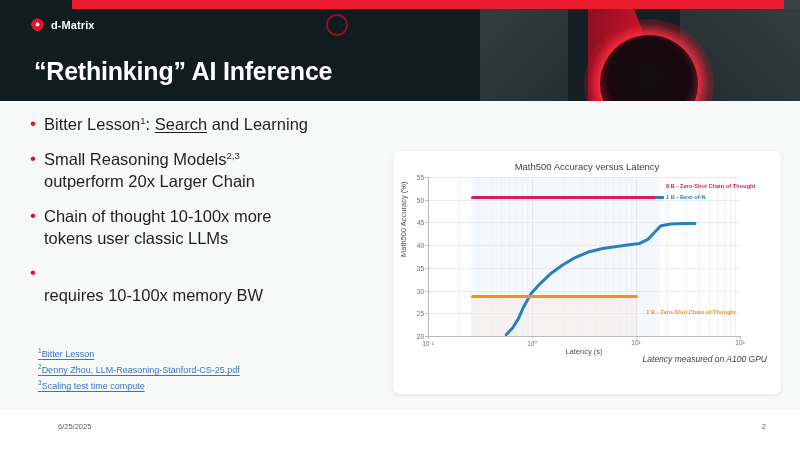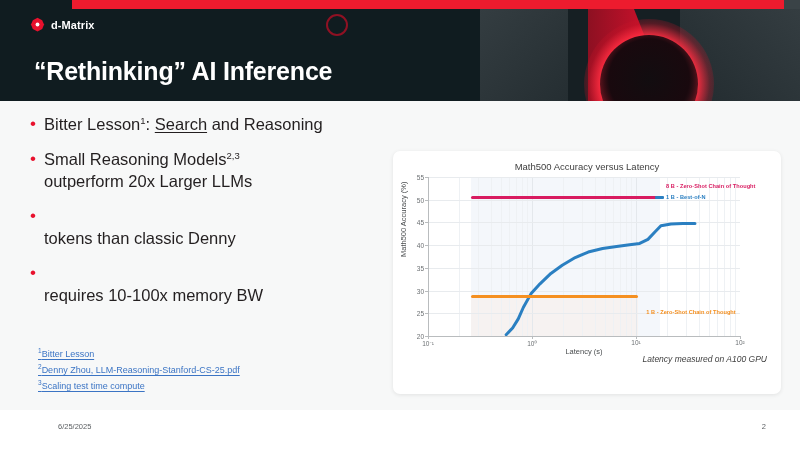--- a/index.html
+++ b/index.html
@@ -137,31 +137,31 @@
 
     <div class="slide-title">“Rethinking” AI Inference</div>
   </div>
 
   <div class="content">
 
     <div class="bullets">
 
       <div class="bullet">
         <span class="bullet-dot">•</span>
-        <span class="bullet-text"><span>Bitter Lesson</span><sup>1</sup><span>: </span><span class="u">Search</span><span> and Reasoning</span></span>
-      </div>
-
-      <div class="bullet">
-        <span class="bullet-dot">•</span>
-        <span class="bullet-text"><span>Small Reasoning Models</span><sup>2,3</sup><br><span>outperform 20x Larger LLMs</span></span>
-      </div>
-
-      <div class="bullet">
-        <span class="bullet-dot">•</span>
-        <span class="bullet-text"><br><span>tokens than classic Denny</span></span>
+        <span class="bullet-text"><span>Bitter Lesson</span><sup>1</sup><span>: </span><span class="u">Search</span><span> and Learning</span></span>
+      </div>
+
+      <div class="bullet">
+        <span class="bullet-dot">•</span>
+        <span class="bullet-text"><span>Small Reasoning Models</span><sup>2,3</sup><br><span>outperform 20x Larger Chain</span></span>
+      </div>
+
+      <div class="bullet">
+        <span class="bullet-dot">•</span>
+        <span class="bullet-text"><span>Chain of thought 10-100x more</span><br><span>tokens user classic LLMs</span></span>
       </div>
 
       <div class="bullet">
         <span class="bullet-dot">•</span>
         <span class="bullet-text"><br><span>requires 10-100x memory BW</span></span>
       </div>
     </div>
 
     <div class="refs">
       <a class="ref" href="#"><sup>1</sup><span>Bitter Lesson</span></a>

